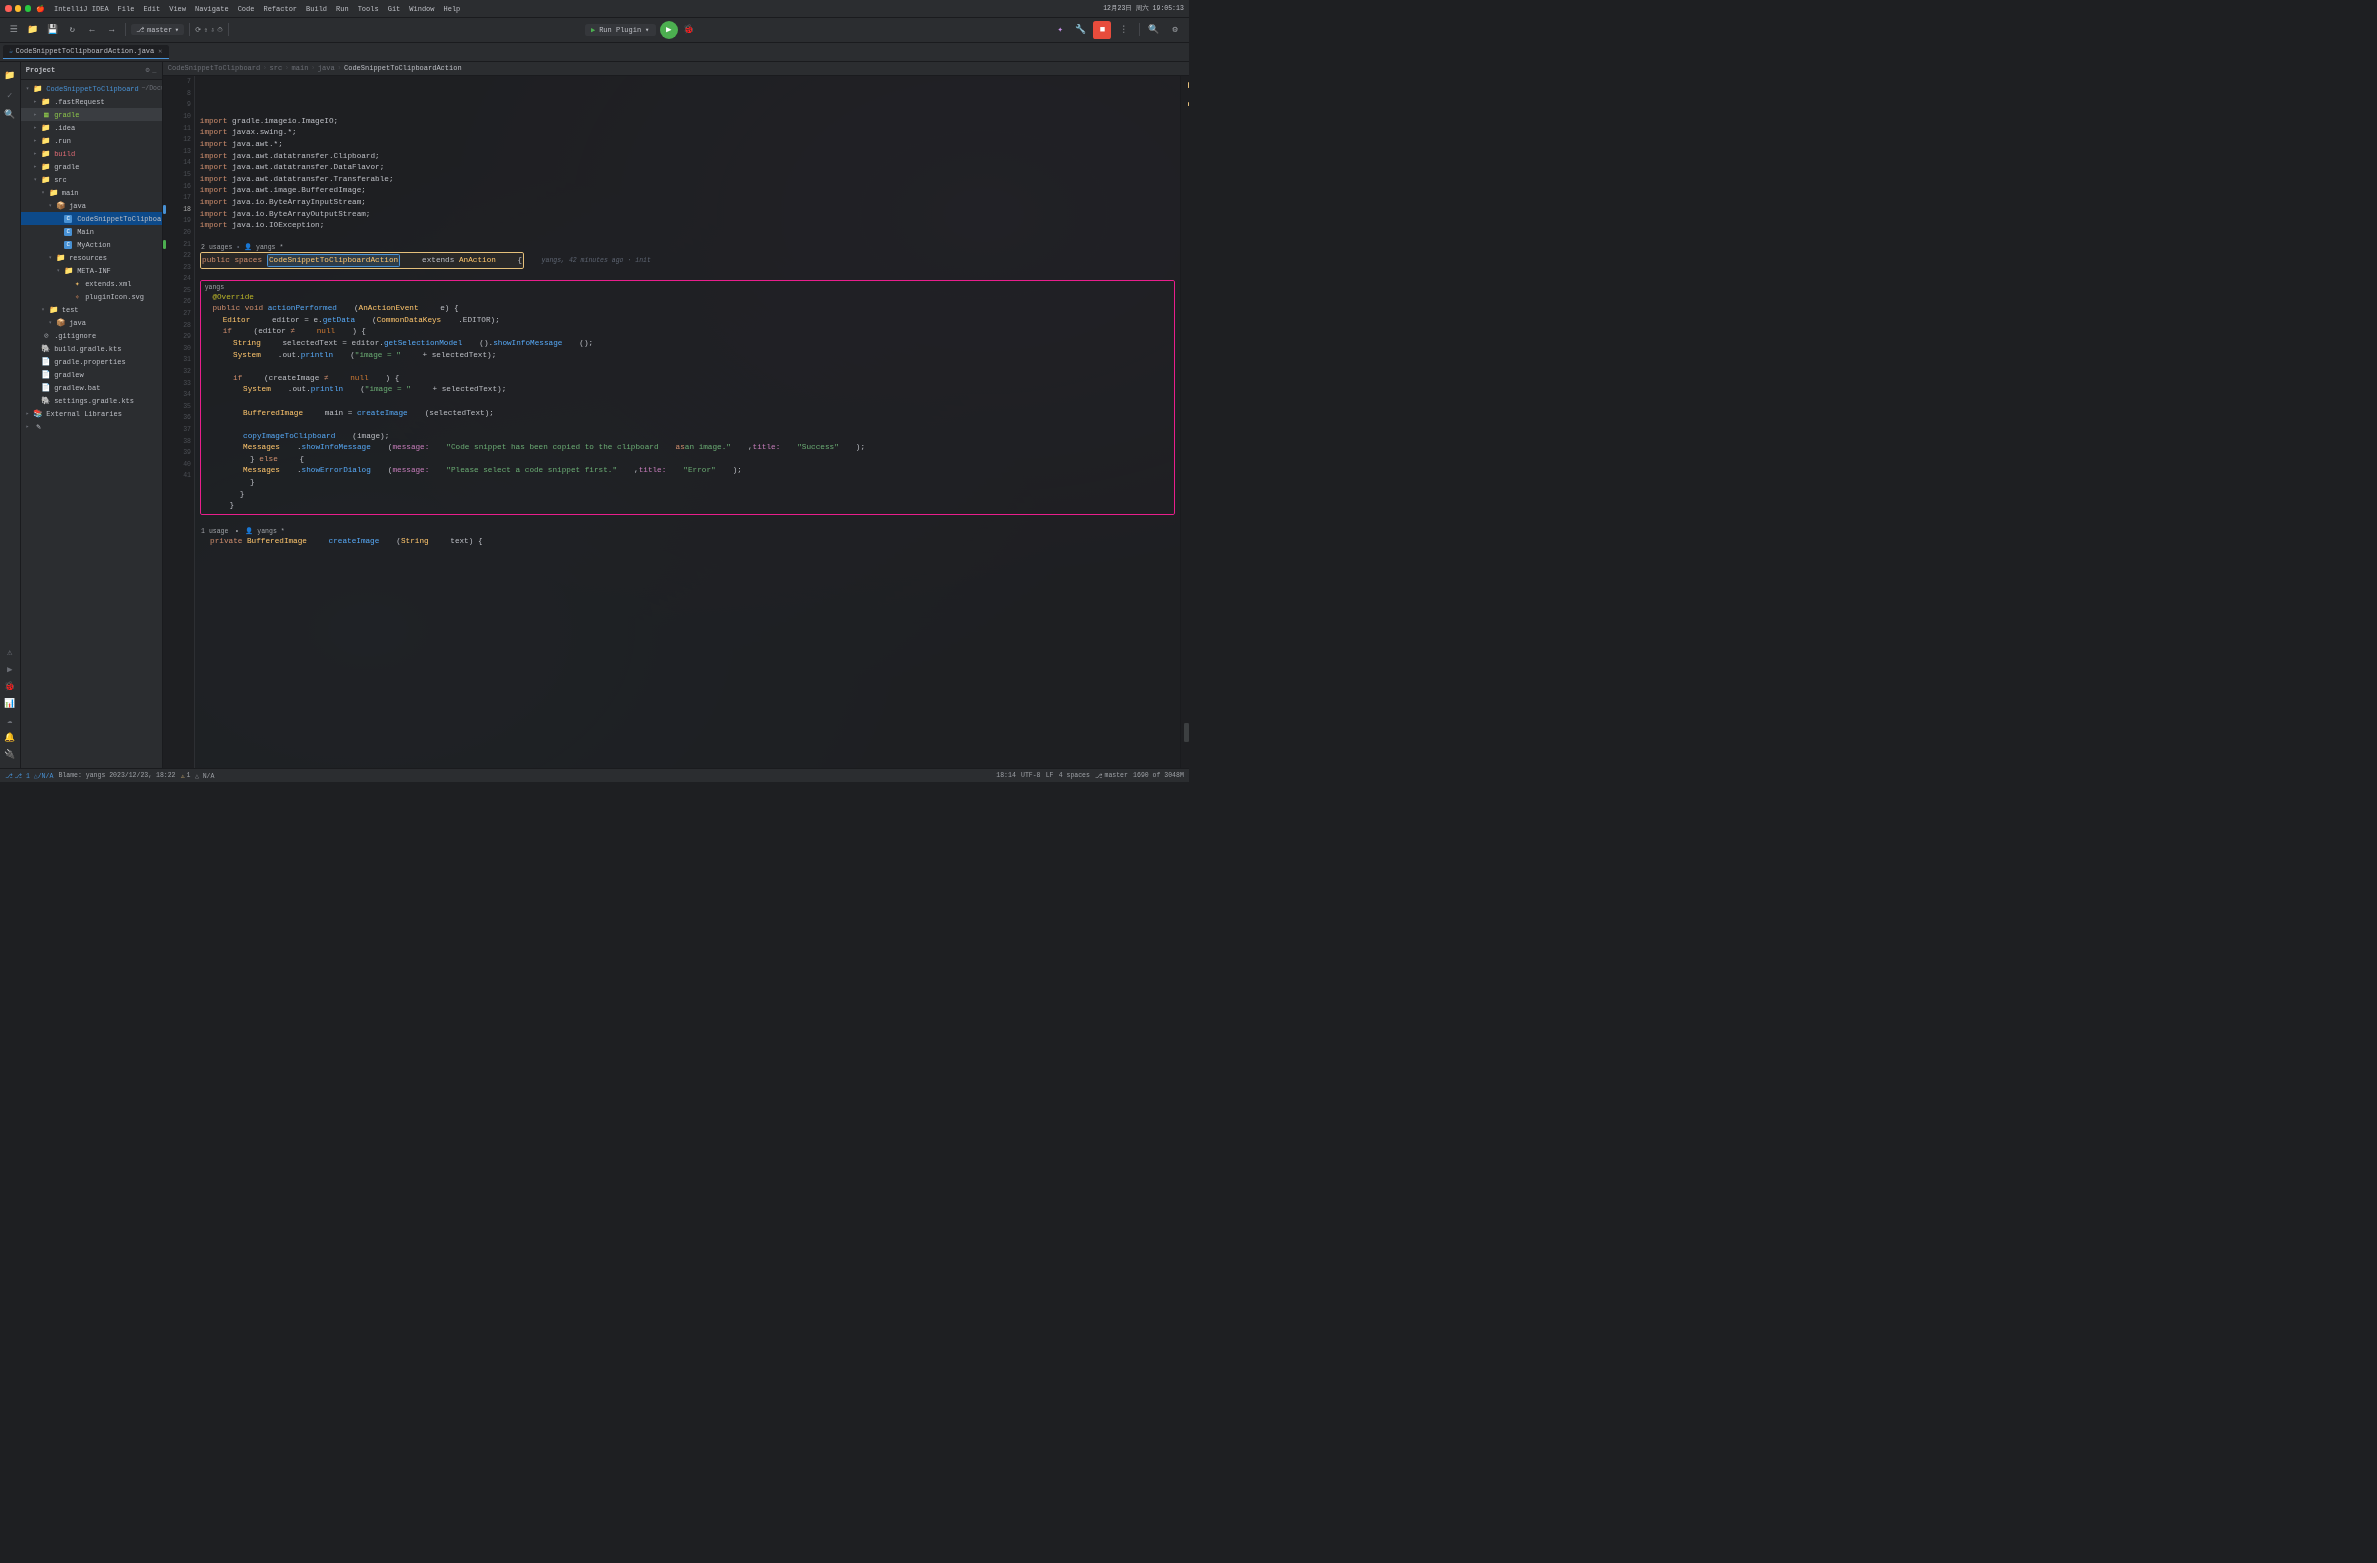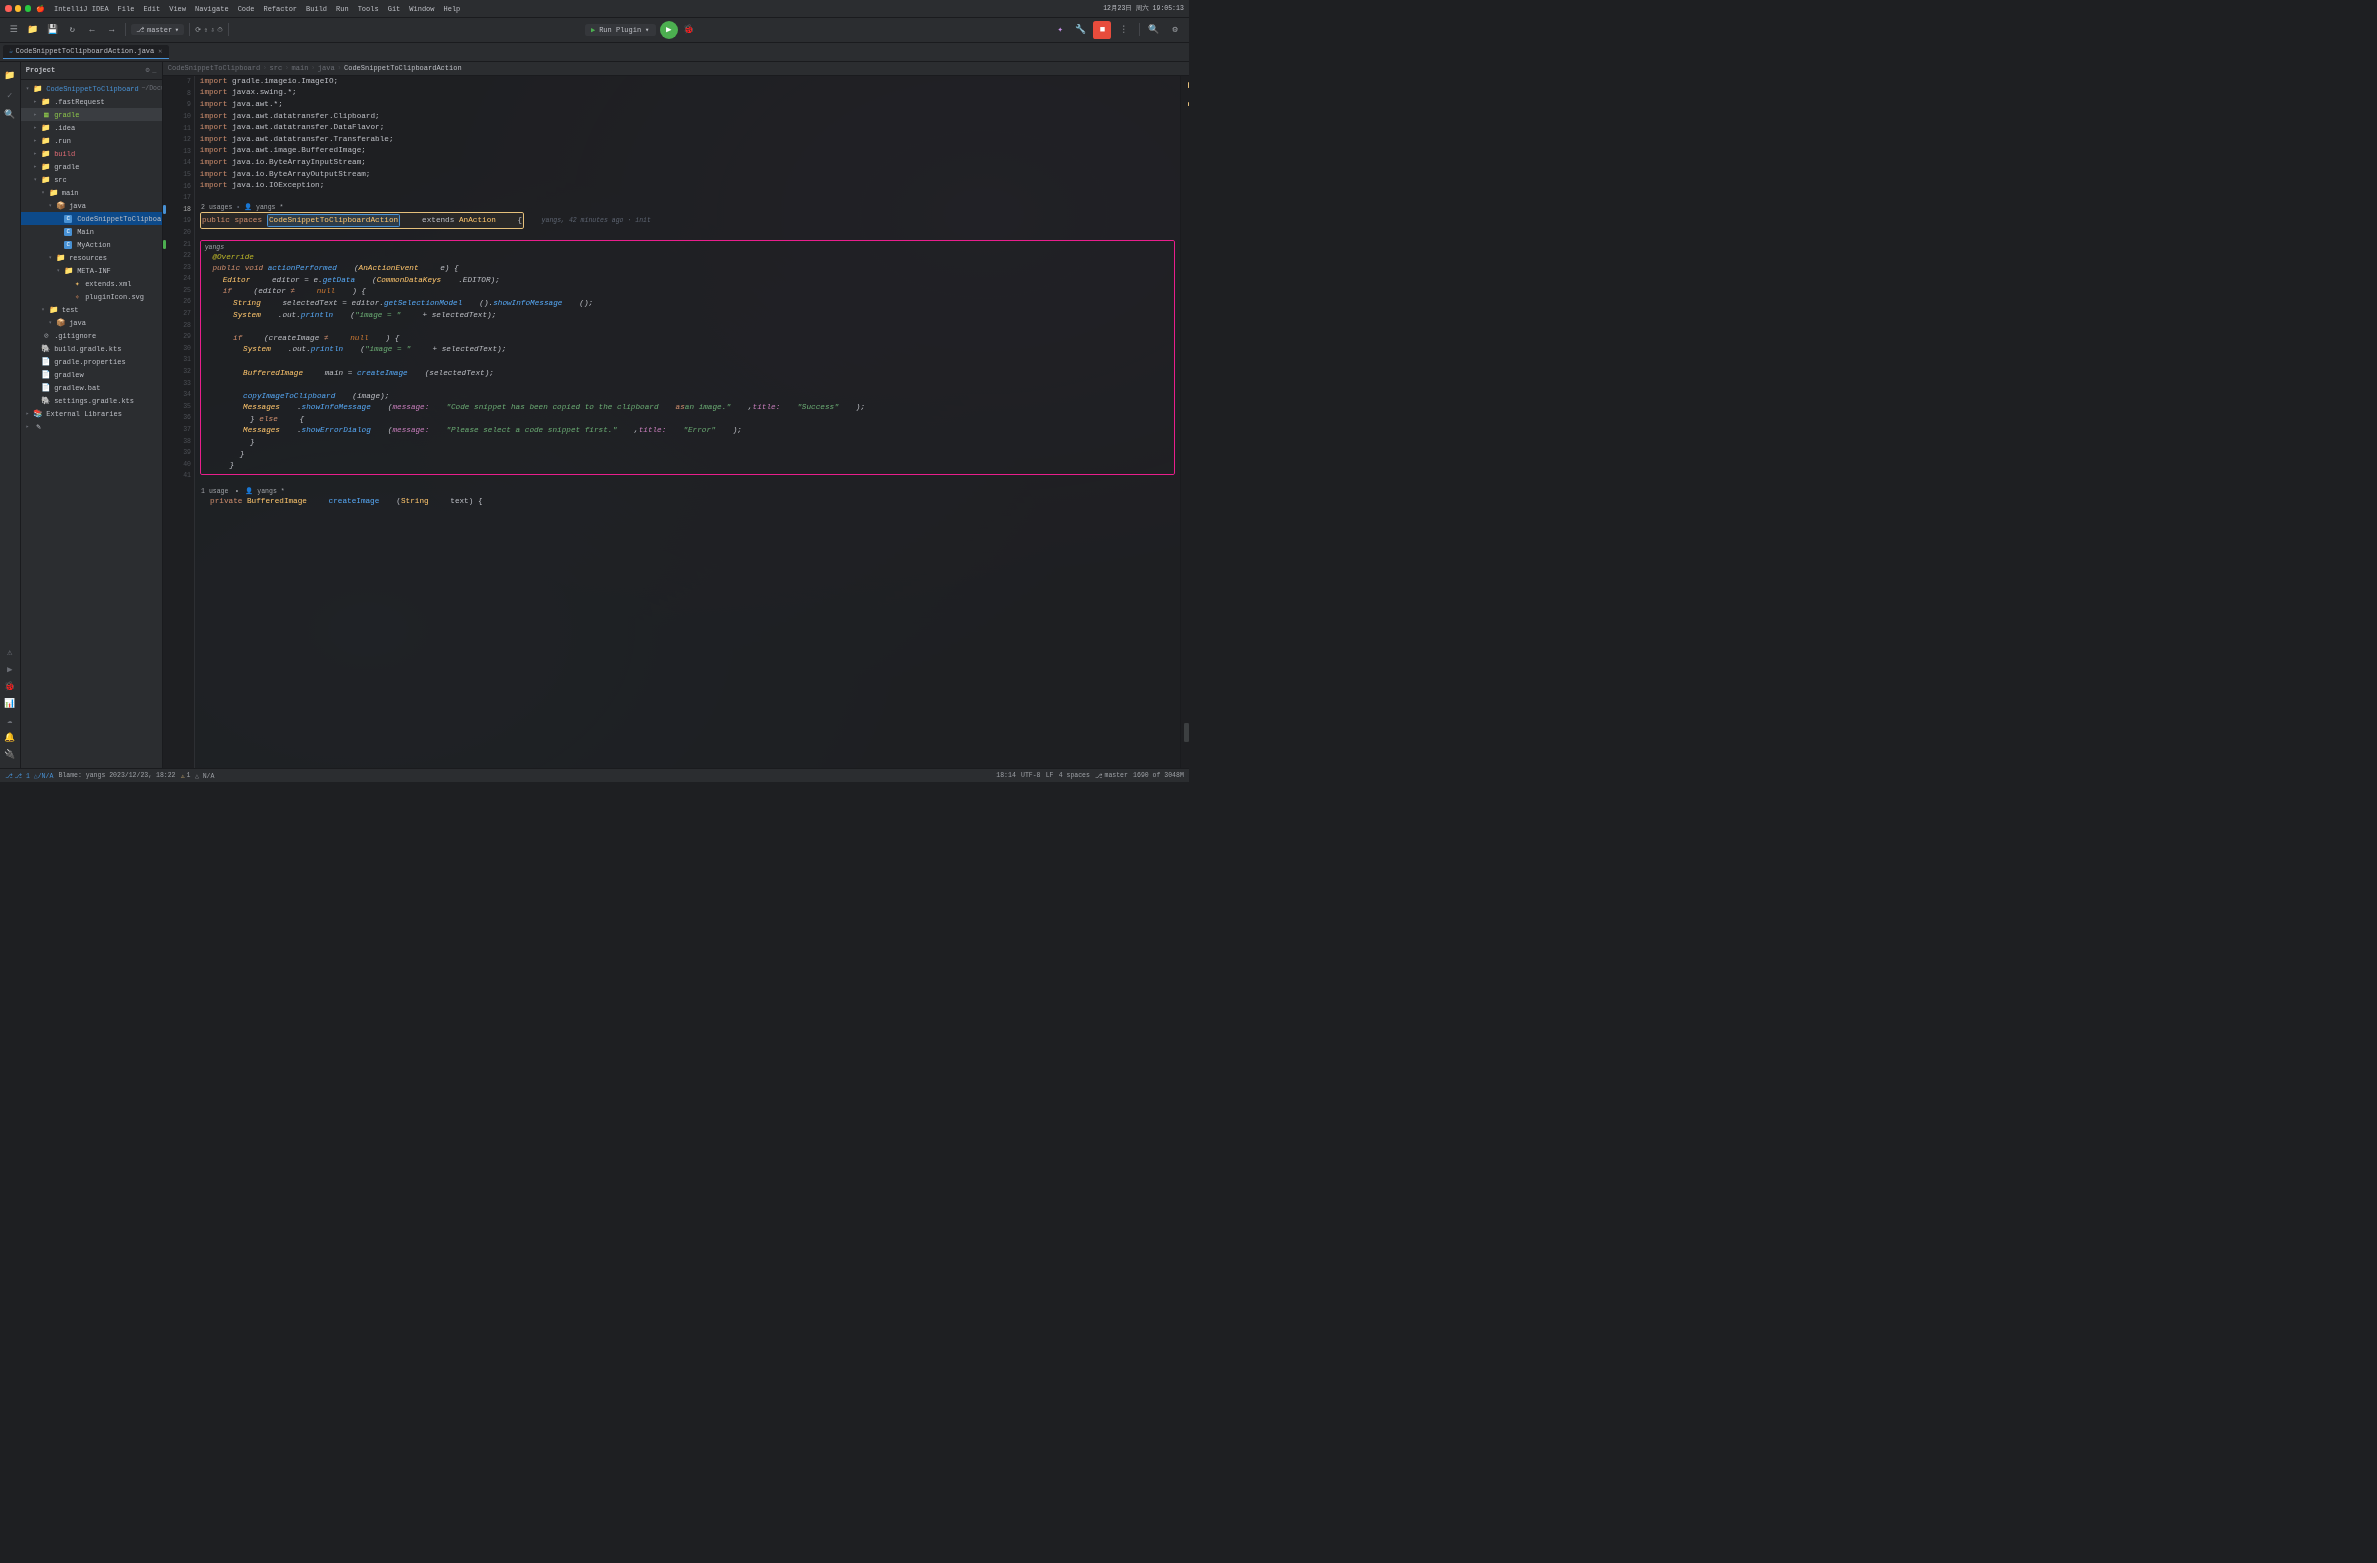--- a/index.html
+++ b/index.html
@@ -730,21 +730,21 @@
           <div class="gutter-line">34</div>
           <div class="gutter-line">35</div>
           <div class="gutter-line">36</div>
           <div class="gutter-line">37</div>
           <div class="gutter-line">38</div>
           <div class="gutter-line">39</div>
           <div class="gutter-line">40</div>
           <div class="gutter-line">41</div>
         </div>
 
-        <div style="flex:1; overflow:auto; position:relative; z-index:1; padding: 0 5.2px;">
+        <div style="flex:1; overflow:auto; position:relative; z-index:1; padding: 0 5.2px; margin-top: 40px;">
 
           <div class="code-line">
             <span class="kw">import </span><span class="pkg">gradle.imageio.ImageIO;</span>
           </div>
           <div class="code-line">
             <span class="kw">import </span><span class="pkg">javax.swing.*;</span>
           </div>
           <div class="code-line">
             <span class="kw">import </span><span class="pkg">java.awt.*;</span>
           </div>
@@ -783,21 +783,21 @@
               <div class="code-line" style="height:auto;">
                 <span class="kw">public </span><span class="kw">spaces </span><span style="background:rgba(72,145,212,0.2); border:0.6px solid #4891d4; border-radius:1.3px; padding:0 1.3px;" class="cls">CodeSnippetToClipboardAction</span><span class="plain"> extends </span><span class="cls">AnAction</span><span class="plain"> {</span>
               </div>
             </div>
             
             <span style="color:#5c6370; font-size:6.5px; margin-left:13px; font-style:italic;">yangs, 42 minutes ago · init</span>
           </div>
 
           <div class="code-line">&nbsp;</div>
 
-          <div style="border: 1.3px solid #e91e8c; border-radius:1.9px; padding: 2.6px 1.3px; font-style: italic;">
+          <div style="border: 1.3px solid #e91e8c; border-radius:1.9px; padding: 2.6px 1.3px;">
 
             <div style="font-size:6.5px; color:#9da0a5; padding-left:2.6px; margin-bottom:0.6px;">yangs</div>
 
             <div class="code-line">
               <span style="padding-left:10.3px;"></span><span class="ann">@Override</span>
             </div>
             <div class="code-line">
               <span style="padding-left:10.3px;"></span>
               <span class="kw">public </span><span class="kw">void </span><span class="fn">actionPerformed</span><span class="plain">(</span><span class="cls">AnActionEvent</span><span class="plain"> e) {</span>
             </div>

